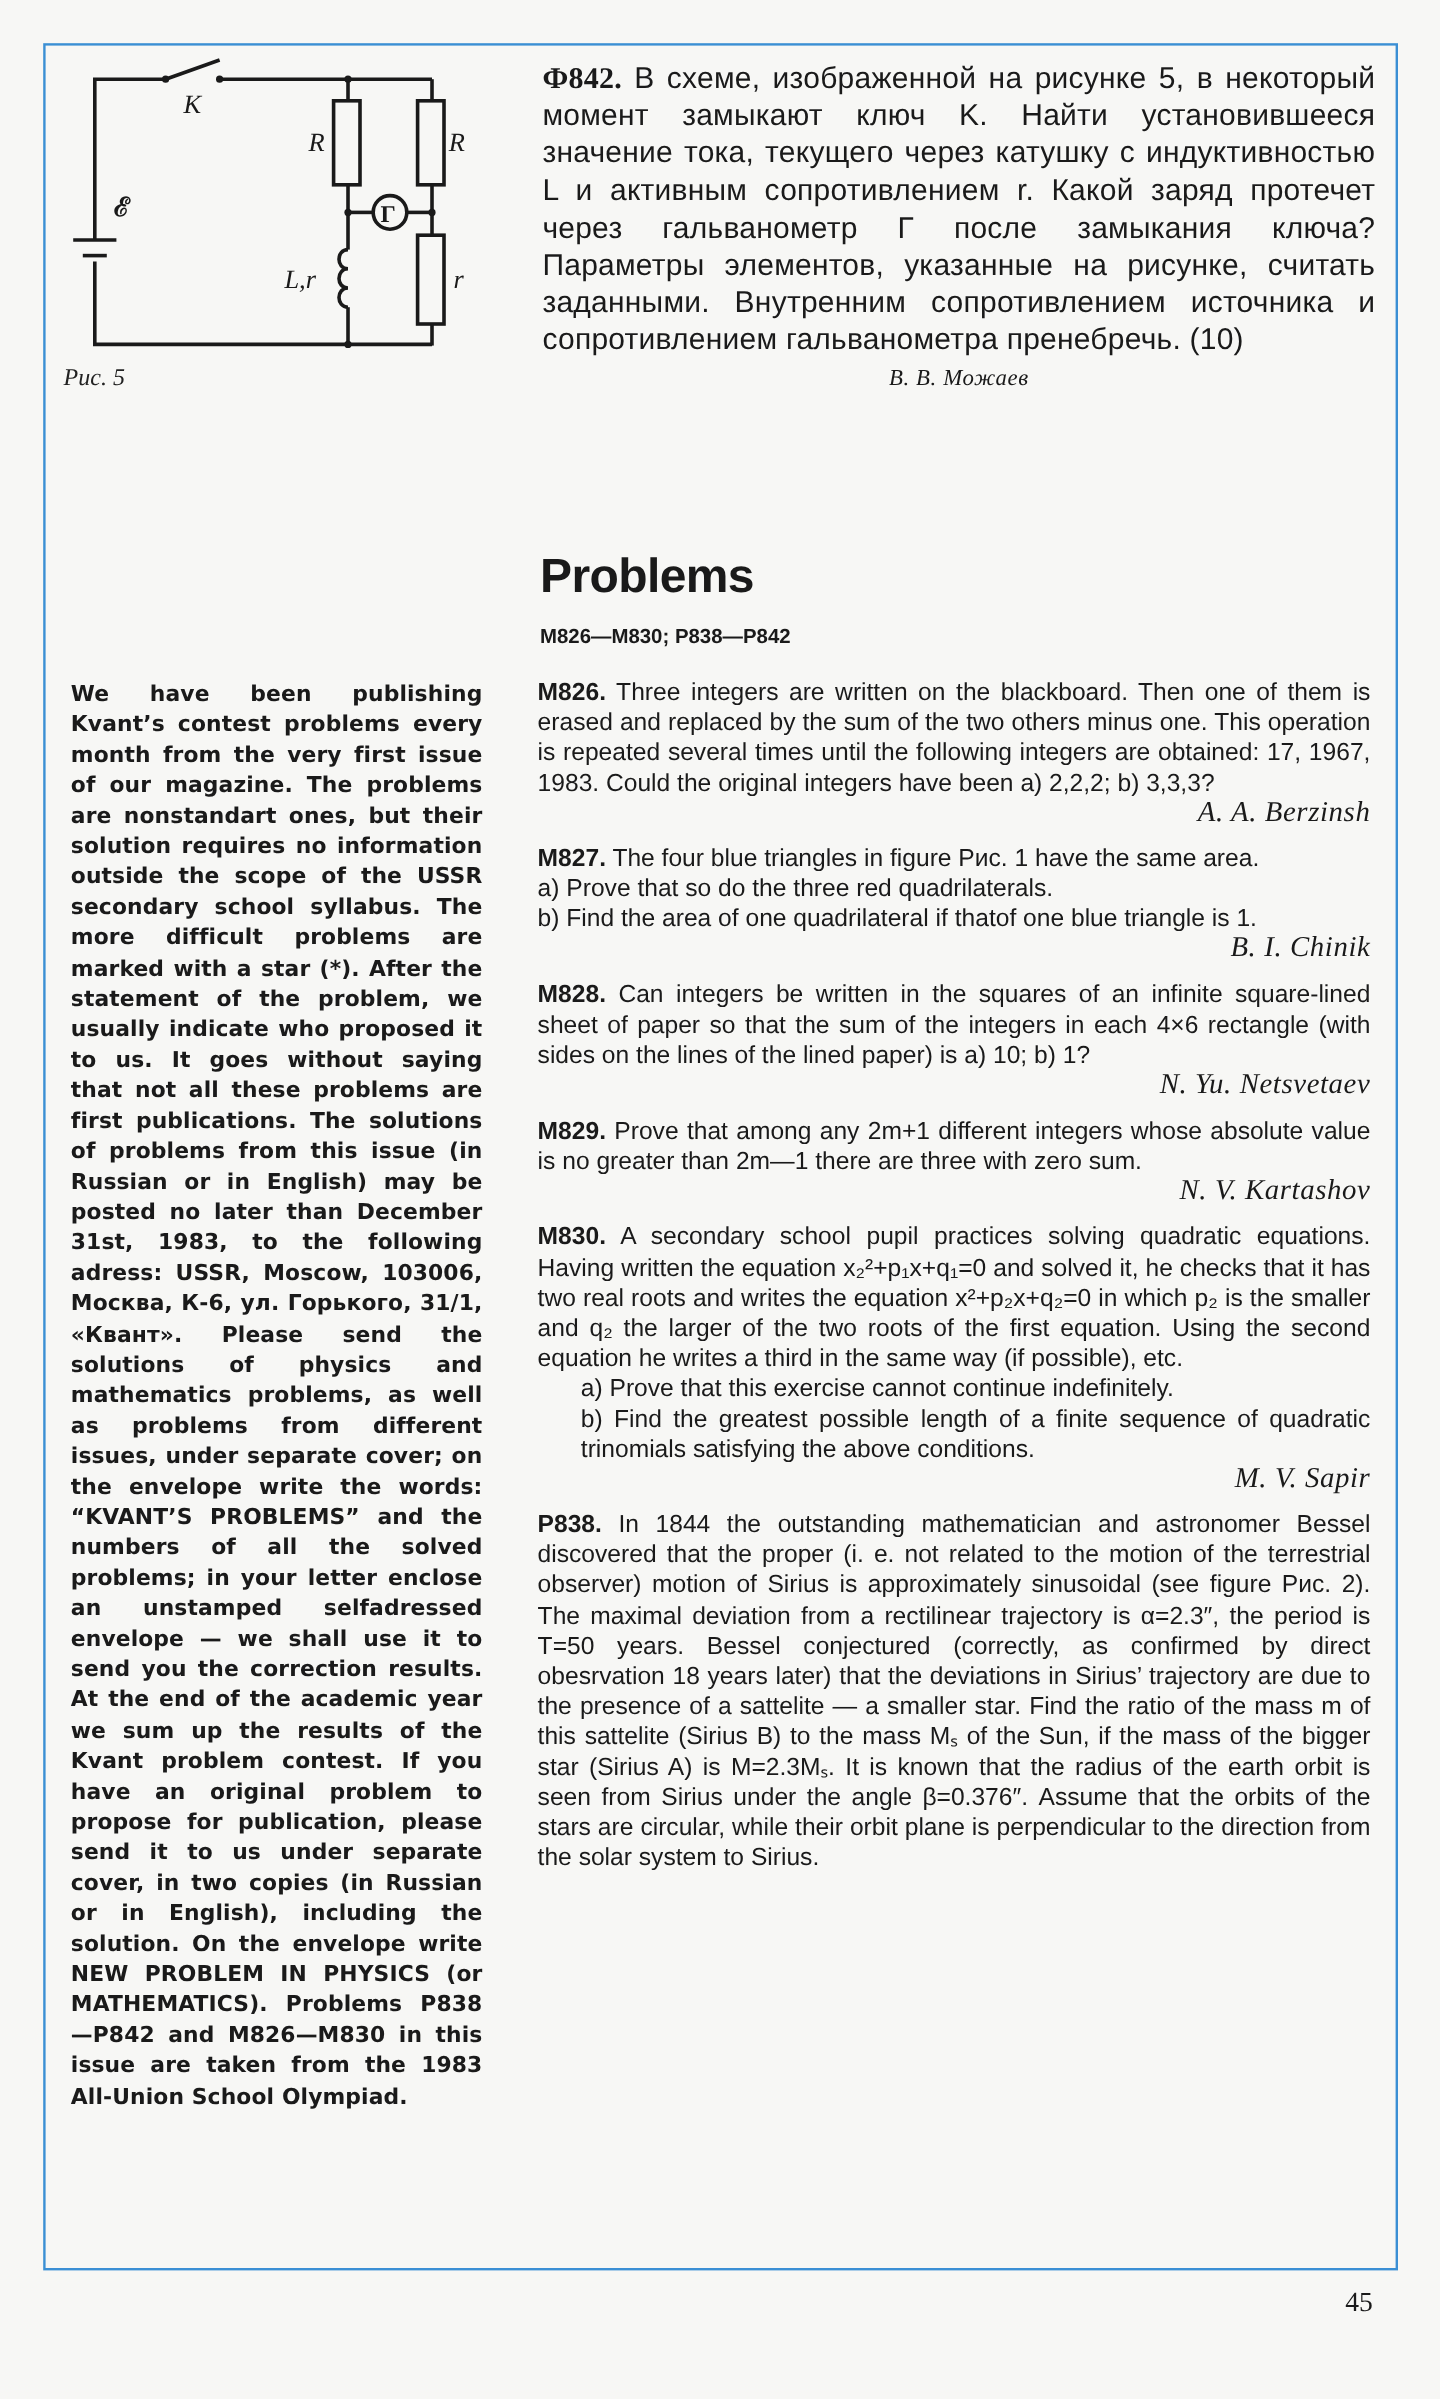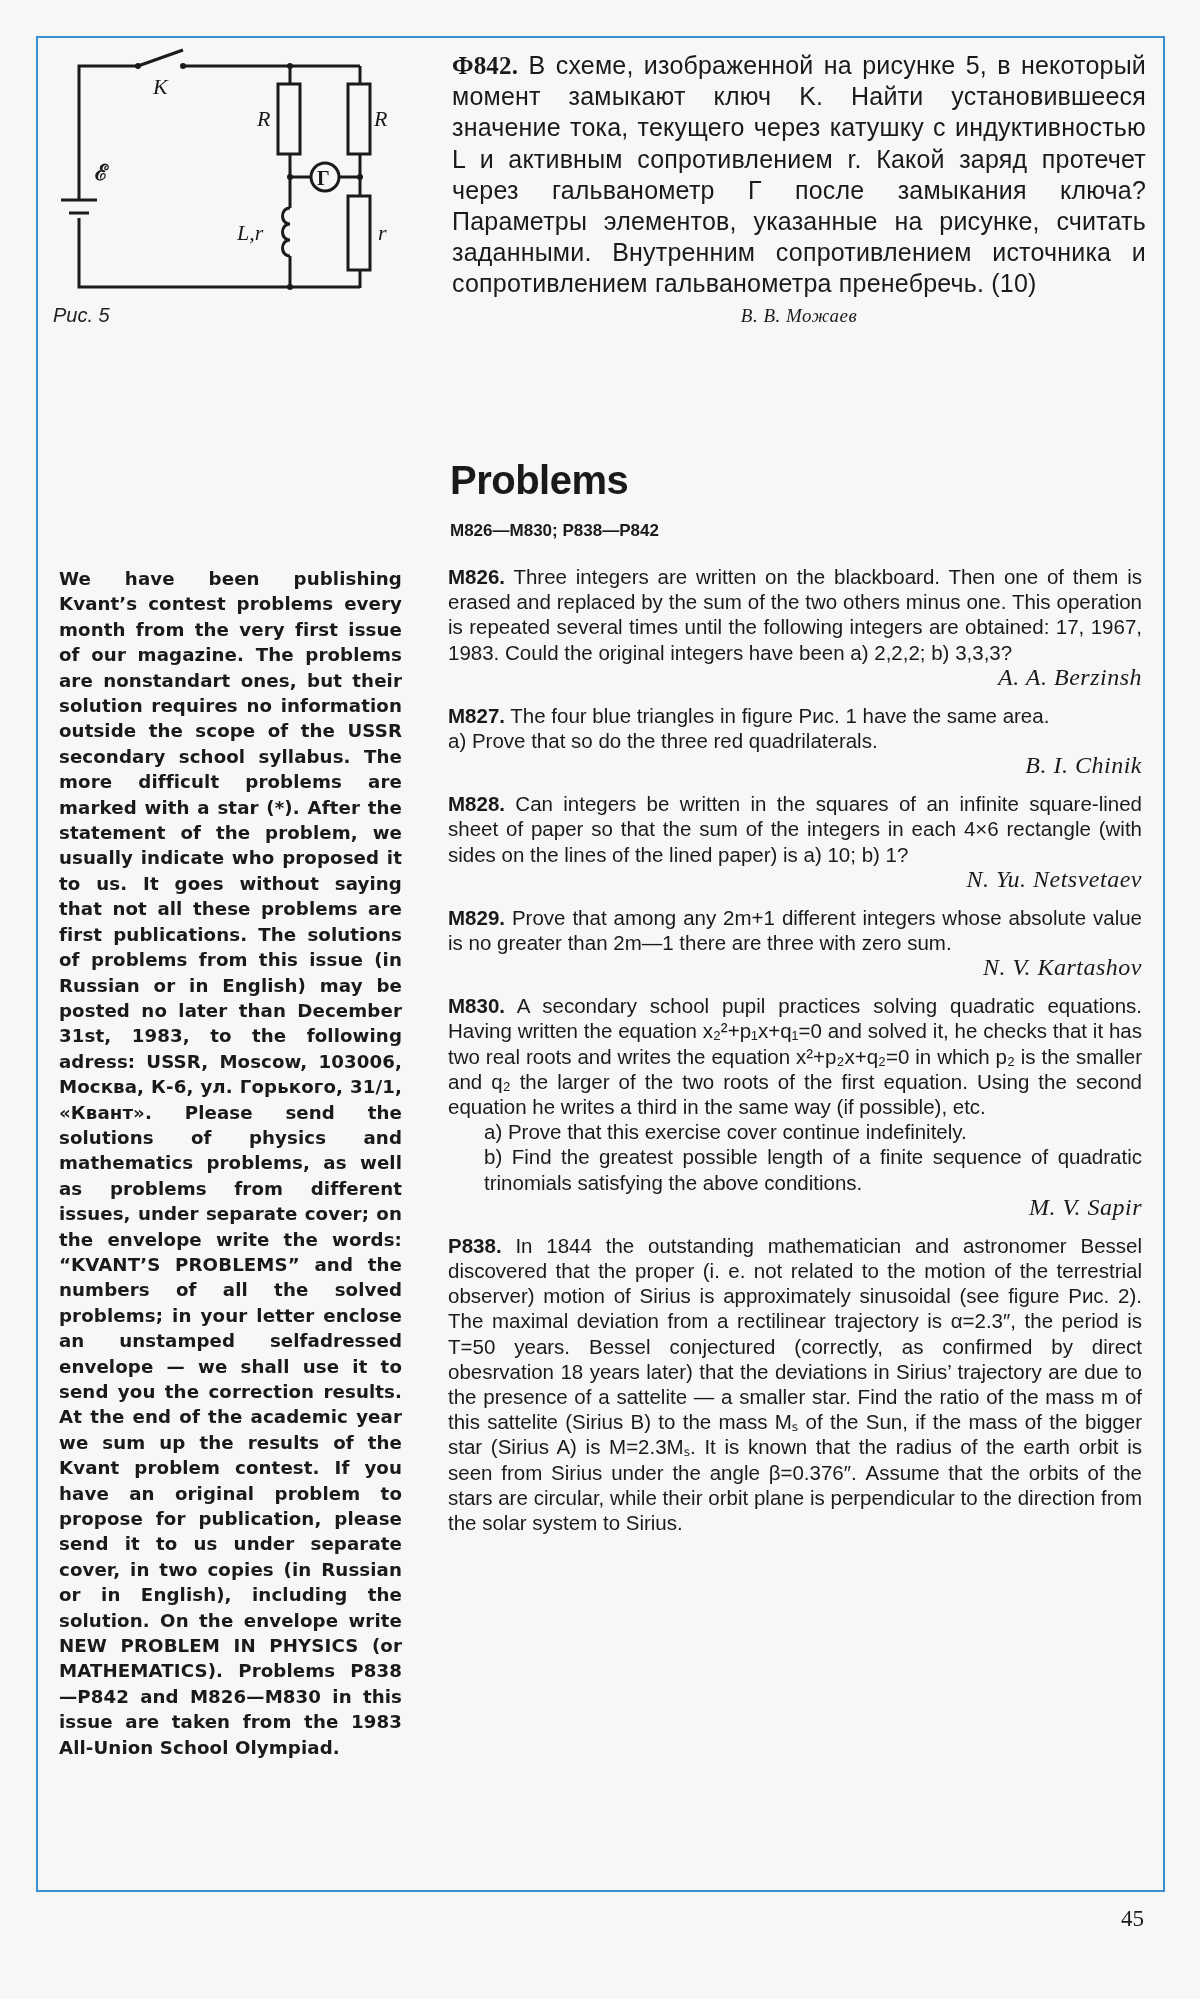--- a/index.html
+++ b/index.html
@@ -18,21 +18,21 @@
     box-sizing: border-box;
   }
   .circuit {
     position: absolute;
     left: 45px; top: 40px;
     width: 370px; height: 250px;
   }
   .fig-caption {
     position: absolute;
     left: 53px; top: 304px;
-    font-family: Liberation Sans, sans-serif;
+    font-family: Liberation Serif, serif;
     font-style: italic;
     font-size: 20px;
     color: #222;
   }
   .ru-problem {
     position: absolute;
     left: 452px; top: 50px;
     width: 694px;
     font-family: "Liberation Sans", sans-serif;
     font-size: 25px;
@@ -169,36 +169,37 @@
 <div class="problems">
   <div class="problem">
     <span class="pnum">M826.</span>
     <span>Three integers are written on the blackboard. Then one of them is erased and replaced by the sum of the two others minus one. This operation is repeated several times until the following integers are obtained: 17, 1967, 1983. Could the original integers have been a) 2,2,2; b) 3,3,3?</span>
     <span class="sig">A. A. Berzinsh</span>
   </div>
   <div class="problem">
     <span class="pnum">M827.</span>
     <span>The four blue triangles in figure Рис. 1 have the same area.</span>
     <span class="part">a) Prove that so do the three red quadrilaterals.</span>
+    <span class="part">b) Find the area of one quadrilateral if thatof one blue triangle is 1.</span>
     <span class="sig">B. I. Chinik</span>
   </div>
   <div class="problem">
     <span class="pnum">M828.</span>
     <span>Can integers be written in the squares of an infinite square-lined sheet of paper so that the sum of the integers in each 4×6 rectangle (with sides on the lines of the lined paper) is a) 10; b) 1?</span>
     <span class="sig">N. Yu. Netsvetaev</span>
   </div>
   <div class="problem">
     <span class="pnum">M829.</span>
     <span>Prove that among any 2m+1 different integers whose absolute value is no greater than 2m—1 there are three with zero sum.</span>
     <span class="sig">N. V. Kartashov</span>
   </div>
   <div class="problem">
     <span class="pnum">M830.</span>
     <span>A secondary school pupil practices solving quadratic equations. Having written the equation x₂²+p₁x+q₁=0 and solved it, he checks that it has two real roots and writes the equation x²+p₂x+q₂=0 in which p₂ is the smaller and q₂ the larger of the two roots of the first equation. Using the second equation he writes a third in the same way (if possible), etc.</span>
-    <span class="part indent">a) Prove that this exercise cover continue indefinitely.</span>
+    <span class="part indent">a) Prove that this exercise cannot continue indefinitely.</span>
     <span class="part indent">b) Find the greatest possible length of a finite sequence of quadratic trinomials satisfying the above conditions.</span>
     <span class="sig">M. V. Sapir</span>
   </div>
   <div class="problem">
     <span class="pnum">P838.</span>
     <span>In 1844 the outstanding mathematician and astronomer Bessel discovered that the proper (i. e. not related to the motion of the terrestrial observer) motion of Sirius is approximately sinusoidal (see figure Рис. 2). The maximal deviation from a rectilinear trajectory is α=2.3″, the period is T=50 years. Bessel conjectured (correctly, as confirmed by direct obesrvation 18 years later) that the deviations in Sirius’ trajectory are due to the presence of a sattelite — a smaller star. Find the ratio of the mass m of this sattelite (Sirius B) to the mass Mₛ of the Sun, if the mass of the bigger star (Sirius A) is M=2.3Mₛ. It is known that the radius of the earth orbit is seen from Sirius under the angle β=0.376″. Assume that the orbits of the stars are circular, while their orbit plane is perpendicular to the direction from the solar system to Sirius.</span>
   </div>
 </div>
 
 <div class="page-num">45</div>

